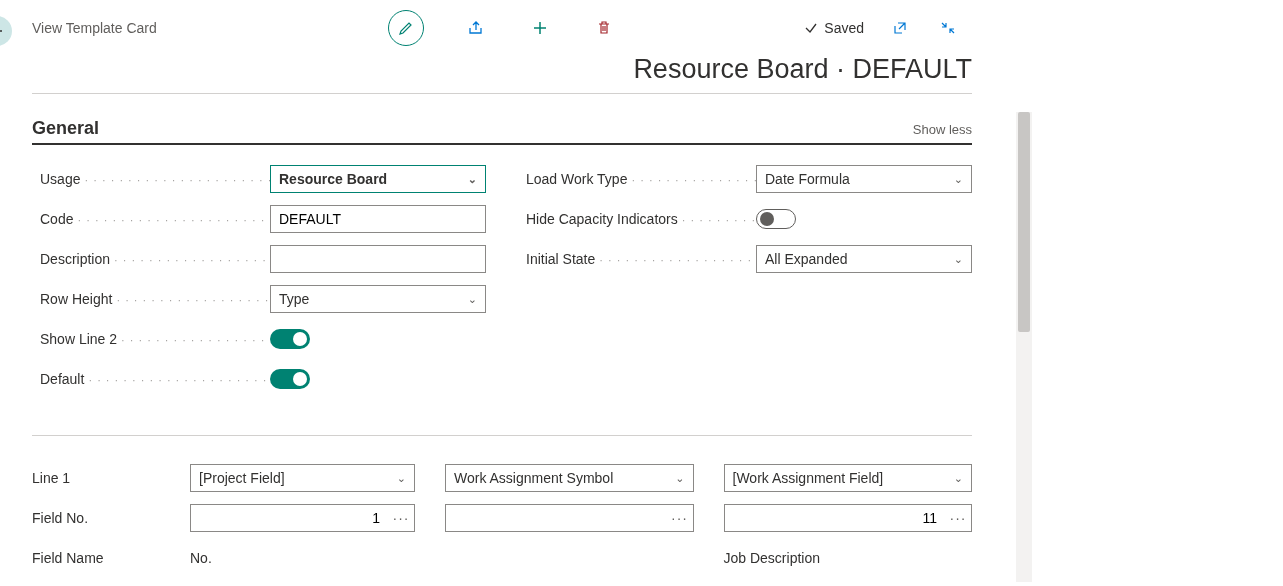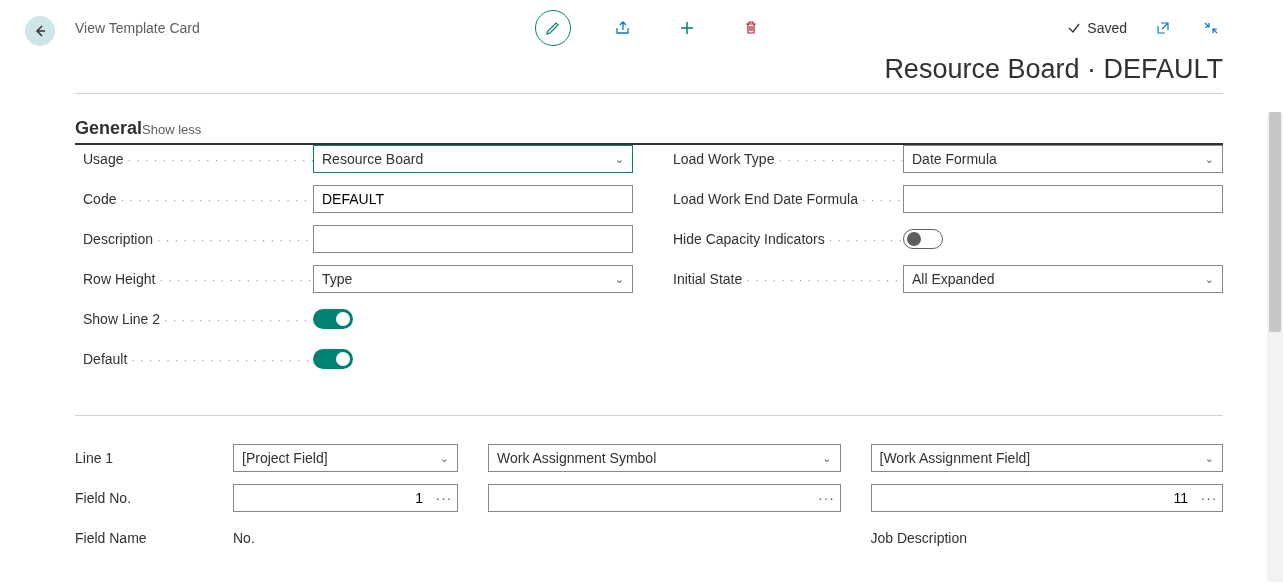--- a/index.html
+++ b/index.html
@@ -4,24 +4,24 @@
 <style>
   * { box-sizing: border-box; margin: 0; padding: 0; }
   body {
     font-family: "Segoe UI", Arial, sans-serif;
     font-size: 14px;
     color: #323130;
     background: #fff;
     overflow: hidden;
   }
   .page {
-    width: 1283px;
+    width: 1032px;
     height: 586px;
     position: relative;
-    padding-left: 75px;
+    padding-left: 32px;
     padding-right: 60px;
   }
   
   .topbar {
     display: flex;
     align-items: center;
     height: 56px;
     position: relative;
   }
   .back-btn {
@@ -65,21 +65,21 @@
     height: 36px;
     border: 1px solid #008272;
     border-radius: 50%;
     display: flex;
     align-items: center;
     justify-content: center;
     color: #008272;
   }
   .right-actions {
     position: absolute;
-    right: 0;
+    right: 12px;
     display: flex;
     align-items: center;
     gap: 24px;
   }
   .saved-indicator {
     display: flex;
     align-items: center;
     gap: 6px;
     color: #323130;
     font-size: 14px;
@@ -95,22 +95,24 @@
   }
   .hr-line {
     border: none;
     border-bottom: 1px solid #d2d0ce;
     margin-bottom: 24px;
   }
   
   .section-header {
     display: flex;
     align-items: baseline;
+    justify-content: space-between;
     border-bottom: 2px solid #323130;
     padding-bottom: 4px;
+    margin-bottom: 20px;
   }
   .section-title {
     font-size: 18px;
     font-weight: 700;
   }
   .show-less {
     font-size: 13px;
     color: #605e5c;
     cursor: pointer;
   }
@@ -154,20 +156,21 @@
     display: flex;
     align-items: center;
     position: relative;
   }
   .select-control {
     justify-content: space-between;
     cursor: pointer;
   }
   .select-control.active {
     border-color: #008272;
+    font-weight: bold;
   }
   .chev {
     color: #605e5c;
     font-size: 11px;
   }
   
   .toggle {
     width: 40px;
     height: 20px;
     border-radius: 10px;
@@ -370,24 +373,20 @@
 
     <div class="form-col">
       <div class="form-row">
         <span class="form-label"><span>Load Work Type</span></span>
         <div class="select-control">
           <span>Date Formula</span>
           <span class="chev">⌄</span>
         </div>
       </div>
       <div class="form-row">
-        <span class="form-label"><span>Load Work End Date Formula</span></span>
-        <input class="form-control" value="" style="">
-      </div>
-      <div class="form-row">
         <span class="form-label"><span>Hide Capacity Indicators</span></span>
         <div class="toggle off">
             <div class="knob"></div>
           </div>
       </div>
       <div class="form-row">
         <span class="form-label"><span>Initial State</span></span>
         <div class="select-control">
           <span>All Expanded</span>
           <span class="chev">⌄</span>

